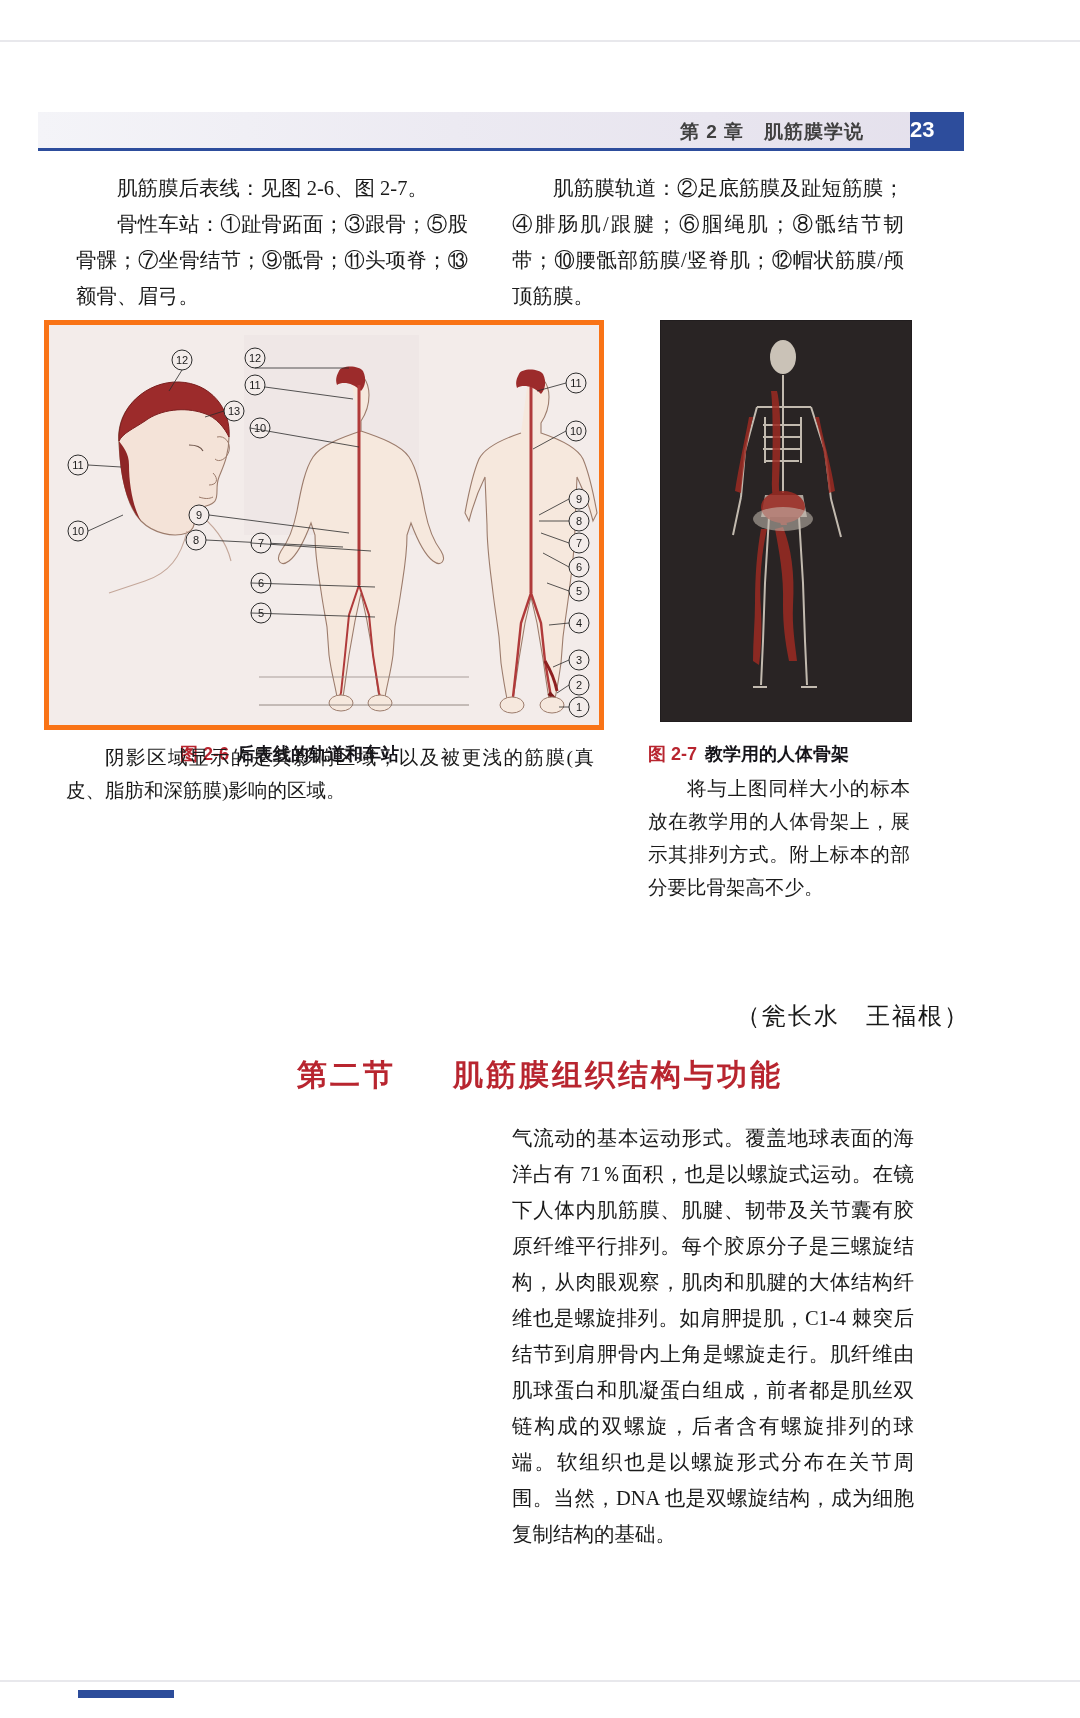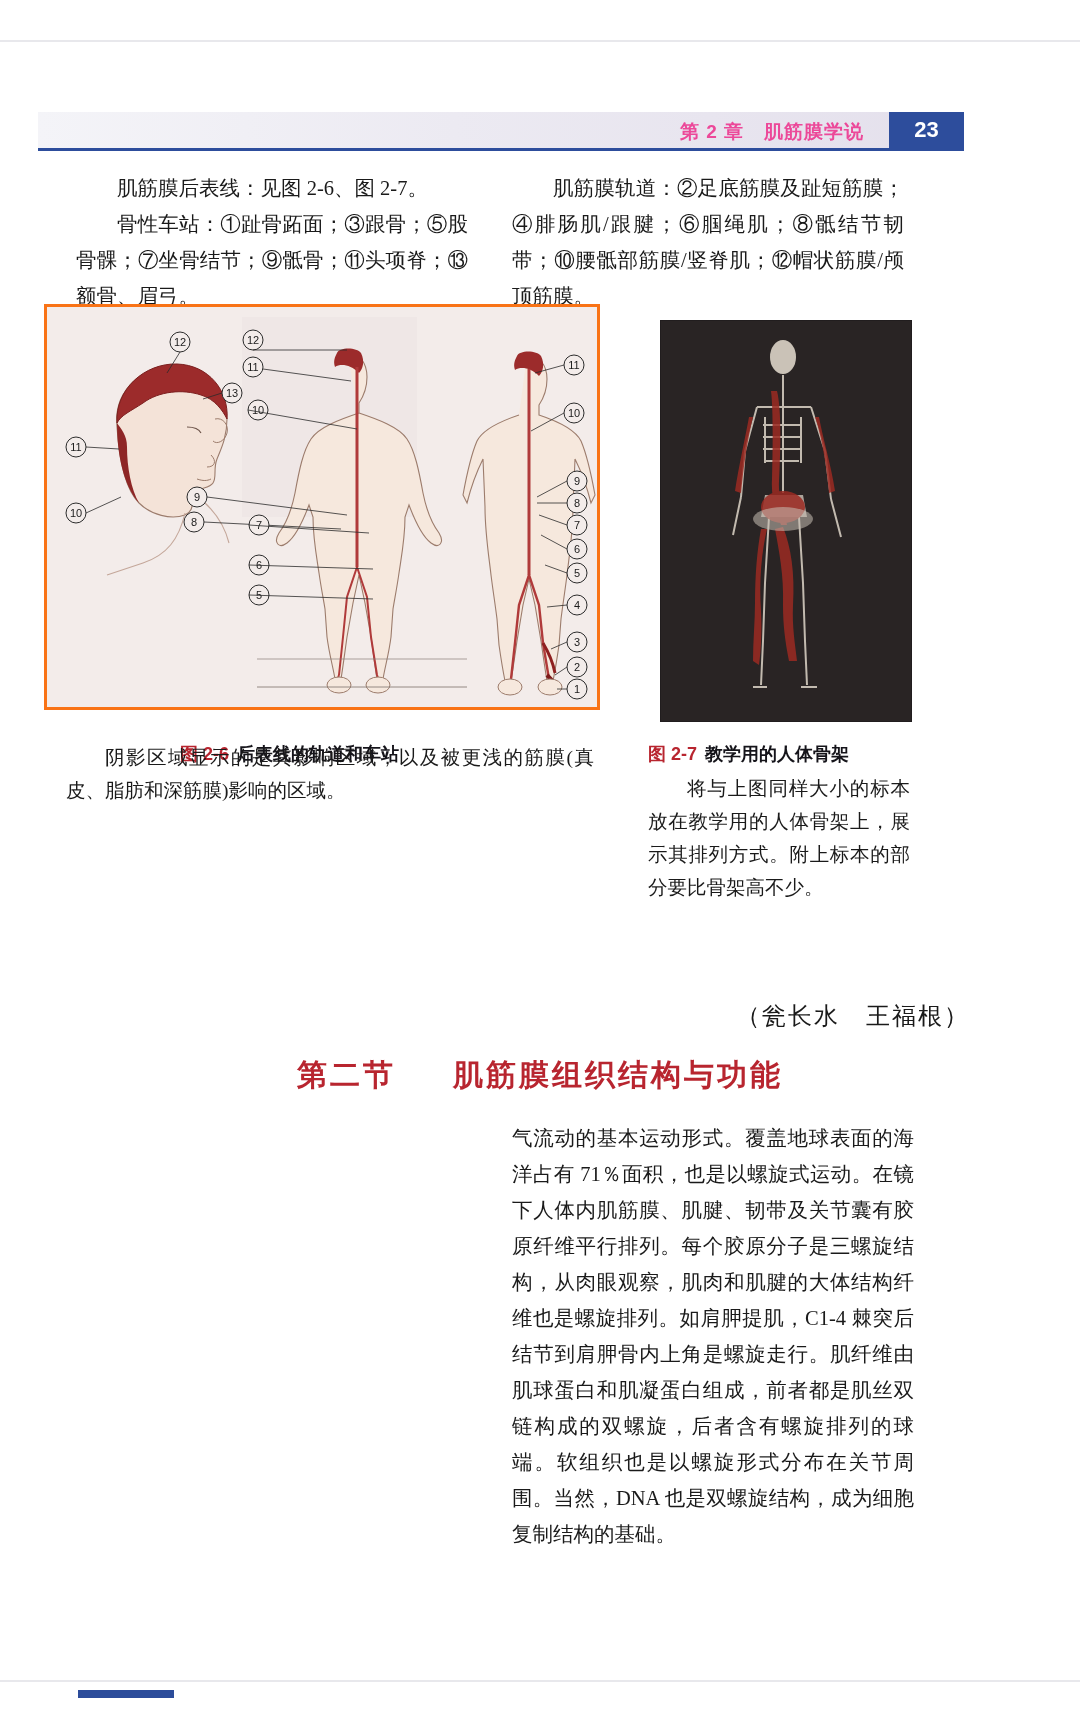--- a/index.html
+++ b/index.html
@@ -55,34 +55,34 @@
     height: 36px;
     background: linear-gradient(to right, #f4f4f8 0%, #eceaf2 45%, #e4e0ec 100%);
   }
   .header-title {
     position: absolute;
     right: 100px;
     top: 7px;
     font-size: 19px;
     font-weight: bold;
     letter-spacing: 1px;
-    color: #ec4899;
+    color: #404040;
     font-family: "Liberation Sans", sans-serif;
   }
   .header-pagebox {
     position: absolute;
     right: 0;
     top: 0;
-    width: 75px;
+    width: 54px;
     height: 36px;
     background: #2d4d9c;
     color: #ffffff;
     font-size: 22px;
     font-weight: bold;
-    text-align: center;
+    text-align: left;
     line-height: 36px;
     font-family: "Liberation Sans", sans-serif;
   }
   .header-underline {
     position: absolute;
     left: 0;
     top: 36px;
     width: 926px;
     height: 3px;
     background: #2d4d9c;
@@ -99,25 +99,25 @@
   .col-left { left: 76px; font-family: Liberation Serif, serif; }
   .col-right { left: 512px; }
 
   p { margin: 0; }
   .indent { text-indent: 2em; }
 
   
   .fig-left {
     position: absolute;
     left: 44px;
-    top: 304px;
+    top: 320px;
     width: 550px;
     height: 400px;
     background: #0ea5e9;
-    border: 3px solid #f97316;
+    border: 5px solid #f97316;
     overflow: hidden;
   }
   .fig-right {
     position: absolute;
     left: 660px;
     top: 320px;
     width: 250px;
     height: 400px;
     background: #2b2627;
     border: 1px solid #211d1e;

